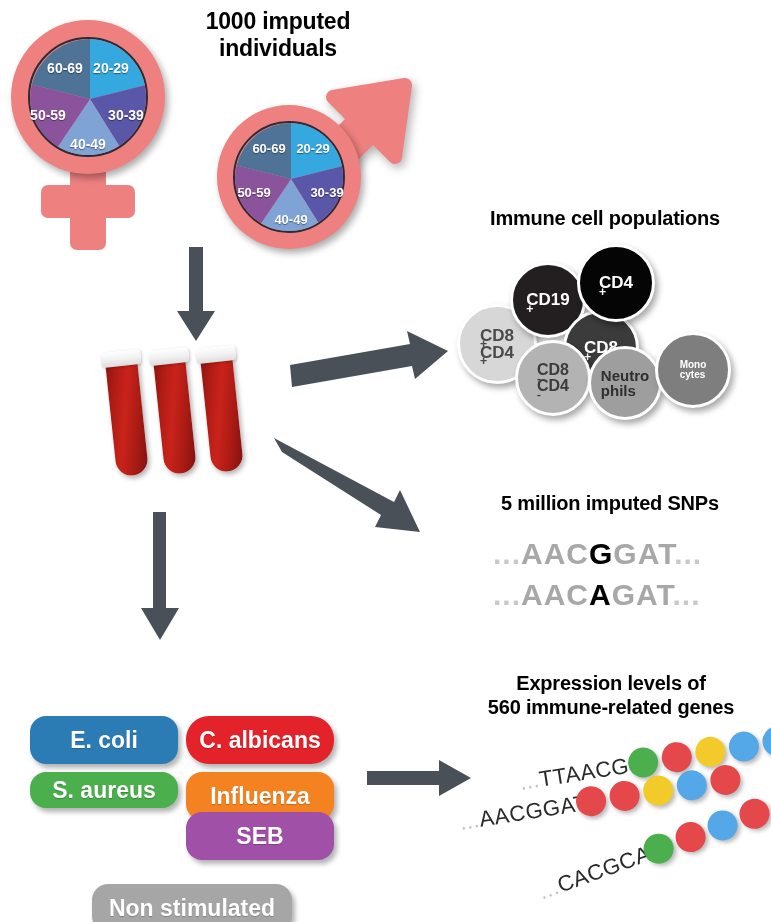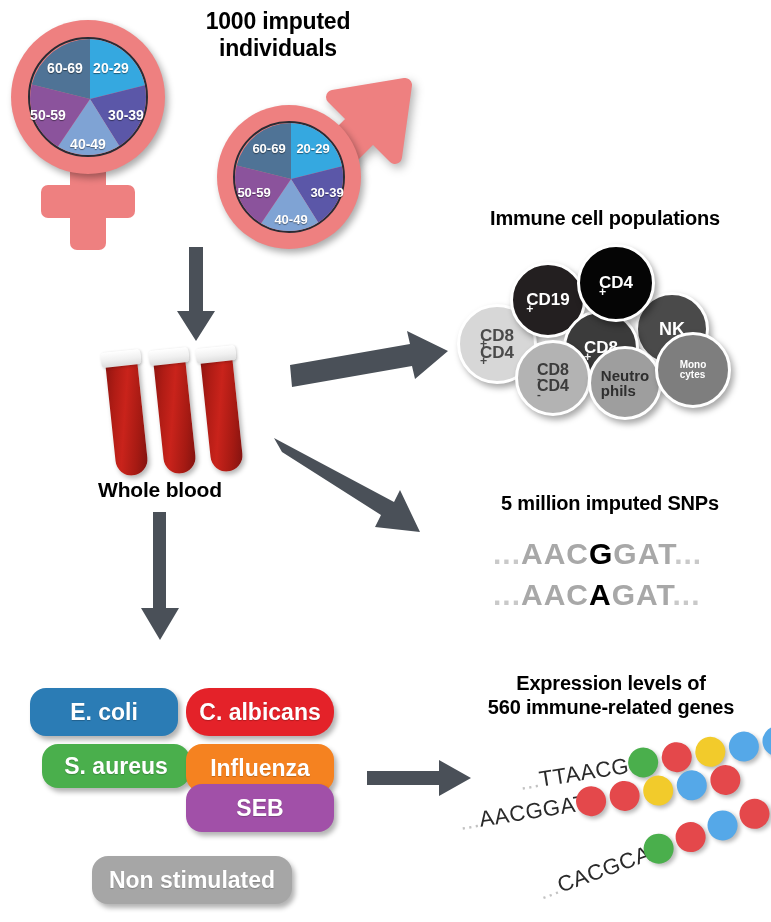--- a/index.html
+++ b/index.html
@@ -104,20 +104,21 @@
   .stim {
     position: absolute;
     border-radius: 16px;
     color: #fff;
     font-weight: bold;
     display: flex;
     align-items: center;
     justify-content: center;
     box-shadow: 3px 4px 5px rgba(0,0,0,0.30);
     text-shadow: 0 1px 1px rgba(0,0,0,0.22);
+    margin-top: 28px;
   }
 
   
   .strand { position: absolute; transform-origin: 0 50%; }
   .strand-text {
     position: absolute;
     white-space: nowrap;
     font-family: "Liberation Sans", sans-serif;
     font-size: 22px;
     letter-spacing: 0.5px;
@@ -205,21 +206,20 @@
     <div class="tube" style="left:58px; top:10px; width:32px; height:116px; transform: rotate(-6deg);">
       <div class="tube-body"></div>
       <div class="tube-rim"></div>
     </div>
     <div class="tube" style="left:105px; top:8px; width:32px; height:116px; transform: rotate(-6deg);">
       <div class="tube-body"></div>
       <div class="tube-rim"></div>
     </div>
   </div>
 
-  <div class="abs heading" style="left:70px; top:478px; width:180px; font-size:21px;">Whole blood</div>
 
   <svg class="arrow-svg" width="165" height="60" viewBox="0 0 165 60" style="left:288px; top:325px;">
     <path d="M 2 40 L 122 19 L 119 6 L 160 26 L 127 54 L 124 41 L 4 62 Z" fill="#4a5058"></path>
   </svg>
 
   <svg class="arrow-svg" width="165" height="110" viewBox="0 0 165 110" style="left:272px; top:430px;">
     <path d="M 2 8 L 122 72 L 128 60 L 148 102 L 103 97 L 109 85 L 10 22 Z" fill="#4a5058"></path>
   </svg>
 
   <svg class="arrow-svg" width="60" height="140" viewBox="0 0 60 140" style="left:130px; top:510px;">
@@ -254,25 +254,20 @@
 
     <div class="cell" style="left:122px; top:4px; width:78px; height:78px; background:#050505; color:#ffffff; font-size:17px; z-index:5;">
       <div>
           <span>
             <span>CD4</span>
             <span class="sup">+</span>
           </span>
         </div>
     </div>
 
-    <div class="cell" style="left:180px; top:52px; width:74px; height:74px; background:#4a4a4a; color:#ffffff; font-size:18px; z-index:2;">
-      <div>
-          <span>NK</span>
-        </div>
-    </div>
 
     <div class="cell" style="left:108px; top:70px; width:76px; height:76px; background:#3b3b3b; color:#ffffff; font-size:17px; z-index:4;">
       <div>
           <span>
             <span>CD8</span>
             <span class="sup">+</span>
           </span>
         </div>
     </div>
 
@@ -310,21 +305,21 @@
     <span class="snp-faded">...</span><span class="snp-mid">AAC</span><span class="snp-hl">G</span><span class="snp-mid">GAT</span><span class="snp-faded">...</span>
   </div>
 
   <div class="snp-row" style="left:493px; top:578px; font-size:30px;">
     <span class="snp-faded">...</span><span class="snp-mid">AAC</span><span class="snp-hl">A</span><span class="snp-mid">GAT</span><span class="snp-faded">...</span>
   </div>
 
   <div class="stim" style="left:30px; top:688px; width:148px; height:48px; background:#2b7cb5; font-size:23px;">E. coli</div>
   <div class="stim" style="left:186px; top:688px; width:148px; height:48px; background:#e42229; font-size:23px;border-radius:23px;">C. albicans</div>
 
-  <div class="stim" style="left:42px; top:744px; width:148px; height:44px; background:#4aaf4c; font-size:23px;">S. aureus</div>
+  <div class="stim" style="left:30px; top:744px; width:148px; height:36px; background:#4aaf4c; font-size:23px;">S. aureus</div>
   <div class="stim" style="left:186px; top:744px; width:148px; height:48px; background:#f58220; font-size:23px;">Influenza</div>
 
   <div class="stim" style="left:186px; top:784px; width:148px; height:48px; background:#a150a8; font-size:23px;">SEB</div>
 
   <div class="stim" style="left:92px; top:856px; width:200px; height:48px; background:#a6a6a6; font-size:23px;">Non stimulated</div>
 
   <svg class="arrow-svg" width="110" height="40" viewBox="0 0 110 40" style="left:365px; top:758px;">
     <path d="M 2 13 L 74 13 L 74 2 L 106 20 L 74 38 L 74 27 L 2 27 Z" fill="#4a5058"></path>
   </svg>
 

